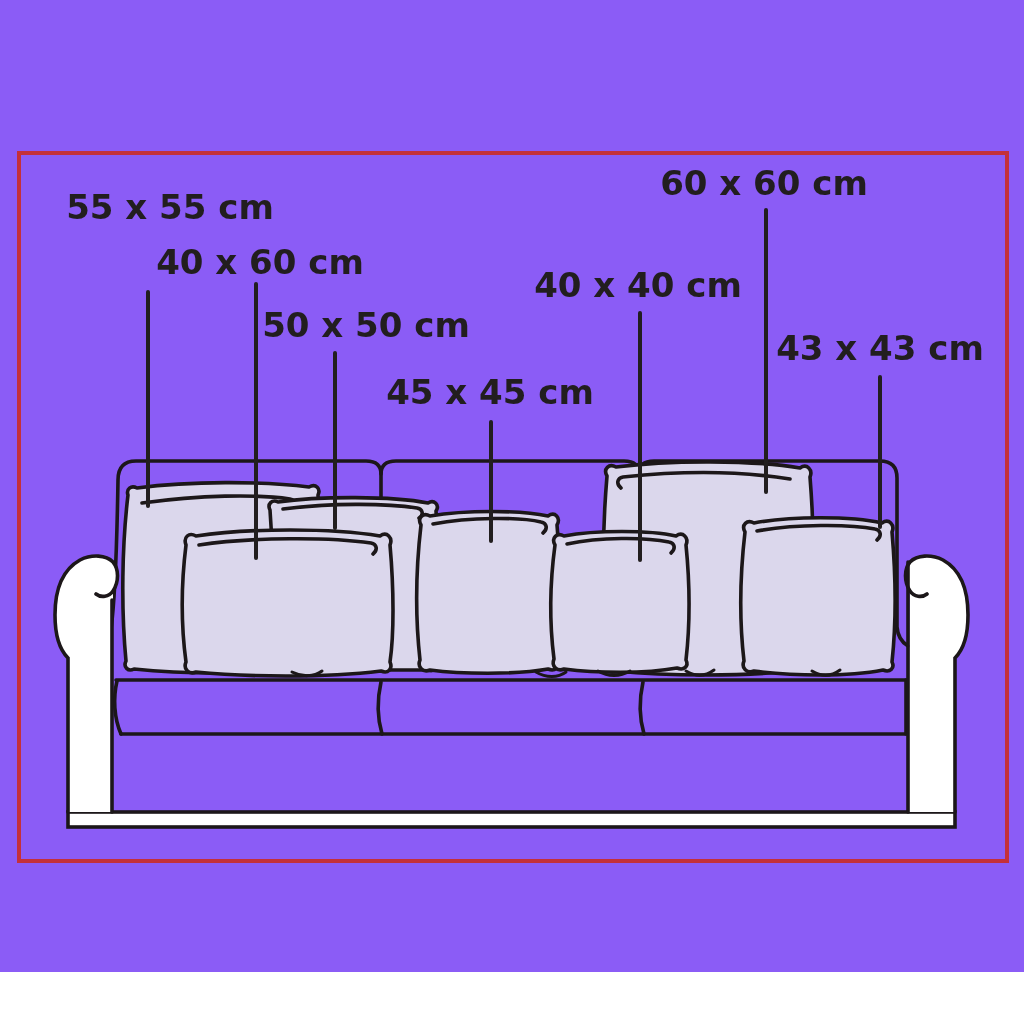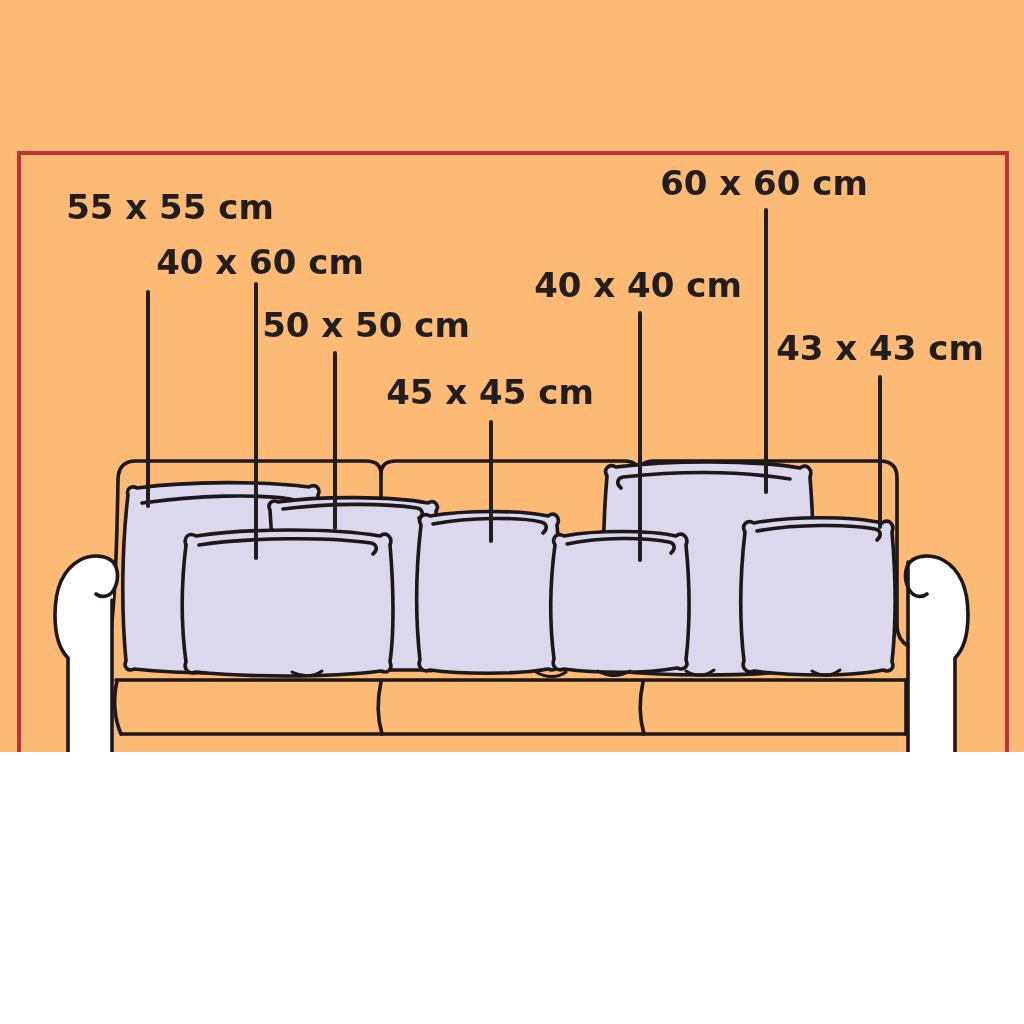--- a/index.html
+++ b/index.html
@@ -1,20 +1,20 @@
 <!DOCTYPE html>
 <html><head>
 <meta charset="utf-8">
 <style>
   html, body { margin: 0; padding: 0; background: #ffffff; }
   .stage {
     position: relative;
     width: 1024px;
-    height: 752px;
-    background: #fdba74;
+    height: 972px;
+    background: #8b5cf6;
     font-family: "DejaVu Sans", "Liberation Sans", sans-serif;
     overflow: hidden;
   }
   svg { position: absolute; left: 0; top: 0; }
   .size-label {
     font-family: "DejaVu Sans", "Liberation Sans", sans-serif;
     font-weight: bold;
     font-size: 34px;
     fill: #221e1f;
   }

